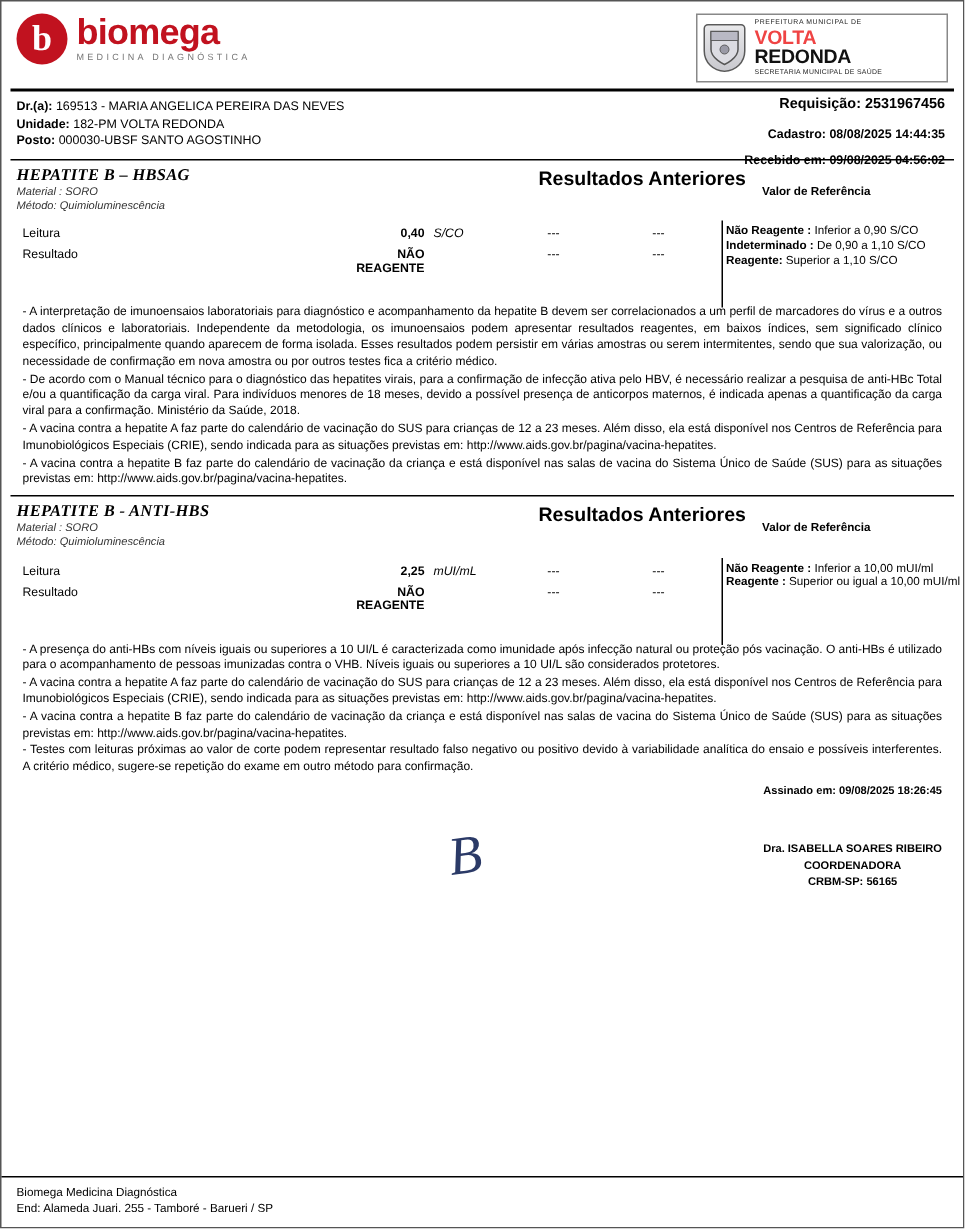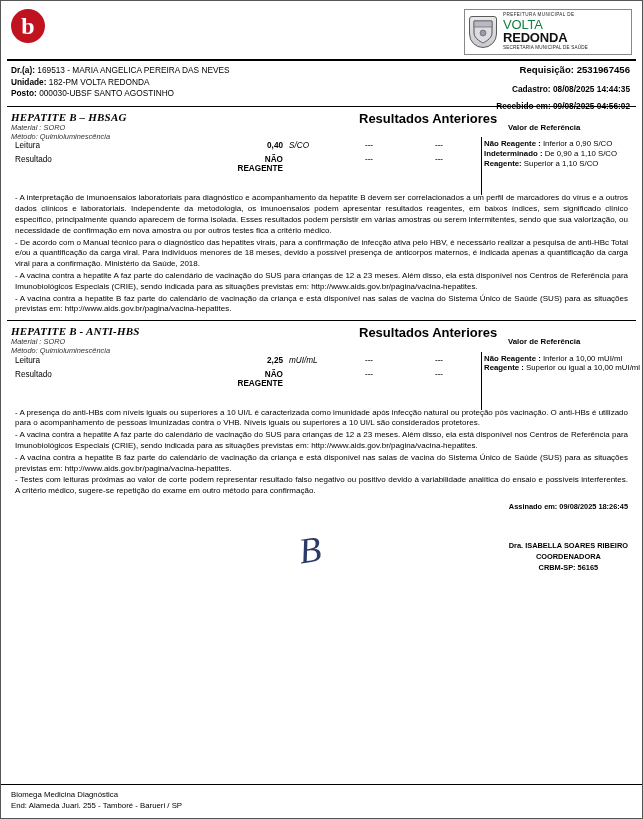--- a/index.html
+++ b/index.html
@@ -51,21 +51,21 @@
   .crest {
     width:28px;height:32px;
     border:1px solid #5a5a5a;
     background:linear-gradient(#e8e8ea,#c9c9cf);
     border-radius:3px 3px 14px 14px;
     display:flex;align-items:center;justify-content:center;
     font-size:7px;color:#444;
   }
   .city-txt { line-height:1.05; }
   .city-txt .l1 { font-size:4.6px; letter-spacing:.4px; color:#222; }
-  .city-txt .l2 { font-size:13px; font-weight:normal; color:#15803d; letter-spacing:-0.2px;}
+  .city-txt .l2 { font-size:13px; font-weight:bold; color:#ef4444; letter-spacing:-0.2px;}
   .city-txt .l3 { font-size:13px; font-weight:bold; color:#111; letter-spacing:-0.2px;}
   .city-txt .l4 { font-size:4.6px; color:#222; letter-spacing:.2px; margin-top:1px;}
 
   .hr-strong { border:0; border-top:1px solid #000; margin:2px 0 0 0; }
   .hr-thin { border:0; border-top:1px solid #000; margin:0; }
 
   .patient-name {
     font-size:12px; font-weight:bold; color:#3a3a3a;
     padding:3px 4px 3px 4px;
   }
@@ -96,21 +96,21 @@
   }
   .exam-meta { font-size:7.4px; font-style:italic; color:#333; line-height:1.25; }
   .col-prev {
     position:absolute; left:352px; top:4px;
     font-size:13px; font-weight:bold;
   }
   .col-ref {
     position:absolute; left:501px; top:16px;
     font-size:7.8px; font-weight:bold;
   }
-  .results { position:relative; min-height:46px; }
+  .results { margin-top:10px; position:relative; min-height:46px; }
   .res-row { position:relative; height:14px; font-size:8.2px; }
   .res-label { position:absolute; left:4px; top:0; }
   .res-value { position:absolute; left:210px; top:0; font-weight:bold; text-align:right; width:62px;}
   .res-unit { position:absolute; left:278px; top:0; font-style:italic; }
   .res-d1 { position:absolute; left:343px; top:0; width:30px; text-align:center; }
   .res-d2 { position:absolute; left:413px; top:0; width:30px; text-align:center; }
   .ref-block {
     position:absolute; left:473px; top:-2px; width:164px;
     font-size:7.8px; line-height:1.25;
   }
@@ -154,20 +154,24 @@
 </head>
 <body>
 
 <div class="page">
 
   <div class="top">
     <div class="logo-wrap">
       <div class="logo-mark">
           <span>b</span>
         </div>
+      <div class="logo-text">
+        <div class="brand">biomega</div>
+        <div class="sub">MEDICINA DIAGNÓSTICA</div>
+      </div>
     </div>
 
     <div class="city-box">
       <div class="crest">
         <svg width="20" height="24" viewBox="0 0 20 24" aria-hidden="true">
           <path d="M1 1 H19 V13 C19 19 10 23 10 23 C10 23 1 19 1 13 Z" fill="#dcdce2" stroke="#555" stroke-width="1"></path>
           <path d="M1 1 H19 V7 H1 Z" fill="#b9b9c4" stroke="#555" stroke-width="0.6"></path>
           <circle cx="10" cy="13" r="3" fill="#9a9aa6" stroke="#555" stroke-width="0.6"></circle>
         </svg>
       </div>

